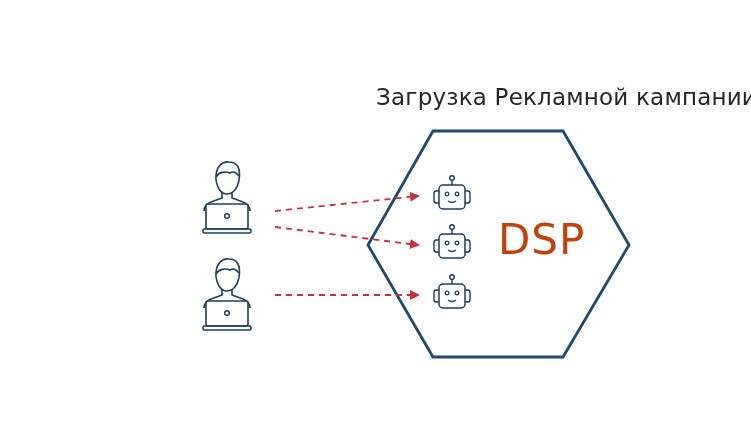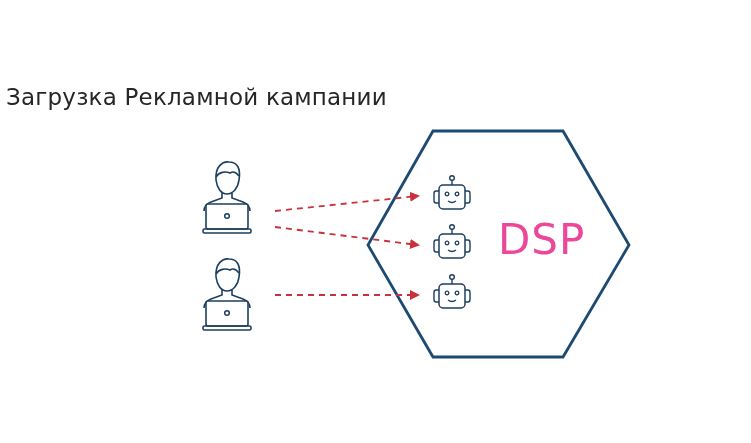--- a/index.html
+++ b/index.html
@@ -1,20 +1,20 @@
 <!DOCTYPE html>
 <html><head>
 <meta charset="utf-8">
 <style>
   html, body { margin:0; padding:0; background:#ffffff; }
   body { width:751px; height:443px; position:relative; overflow:hidden; font-family:"Liberation Sans", sans-serif; }
-  .title { position:absolute; left:0; width:751px; top:84px; text-align:left; font-size:23px; color:#262626; font-family:"DejaVu Sans", sans-serif; font-weight:normal; letter-spacing:0.2px; }
+  .title { position:absolute; left:0; width:751px; top:84px; text-align:right; font-size:23px; color:#262626; font-family:"DejaVu Sans", sans-serif; font-weight:normal; letter-spacing:0.2px; }
   .title span { position:relative; left:6px; }
   svg.diagram { position:absolute; left:0; top:0; }
-  .dsp { position:absolute; left:498px; top:215px; font-size:42px; color:#ec4899; font-family:"DejaVu Sans", sans-serif; letter-spacing:1px; }
+  .dsp { position:absolute; left:498px; top:215px; font-size:42px; color:#c2410c; font-family:"DejaVu Sans", sans-serif; letter-spacing:1px; }
 </style>
 </head>
 <body>
 
 <div class="title"><span>Загрузка Рекламной кампании</span></div>
 
 <svg class="diagram" width="751" height="443" viewBox="0 0 751 443">
   <defs>
     <marker id="arrowhead" markerWidth="10" markerHeight="10" refX="8" refY="5" orient="auto" markerUnits="userSpaceOnUse">
       <path d="M0,0 L10,5 L0,10 Z" fill="#c8323c"></path>

